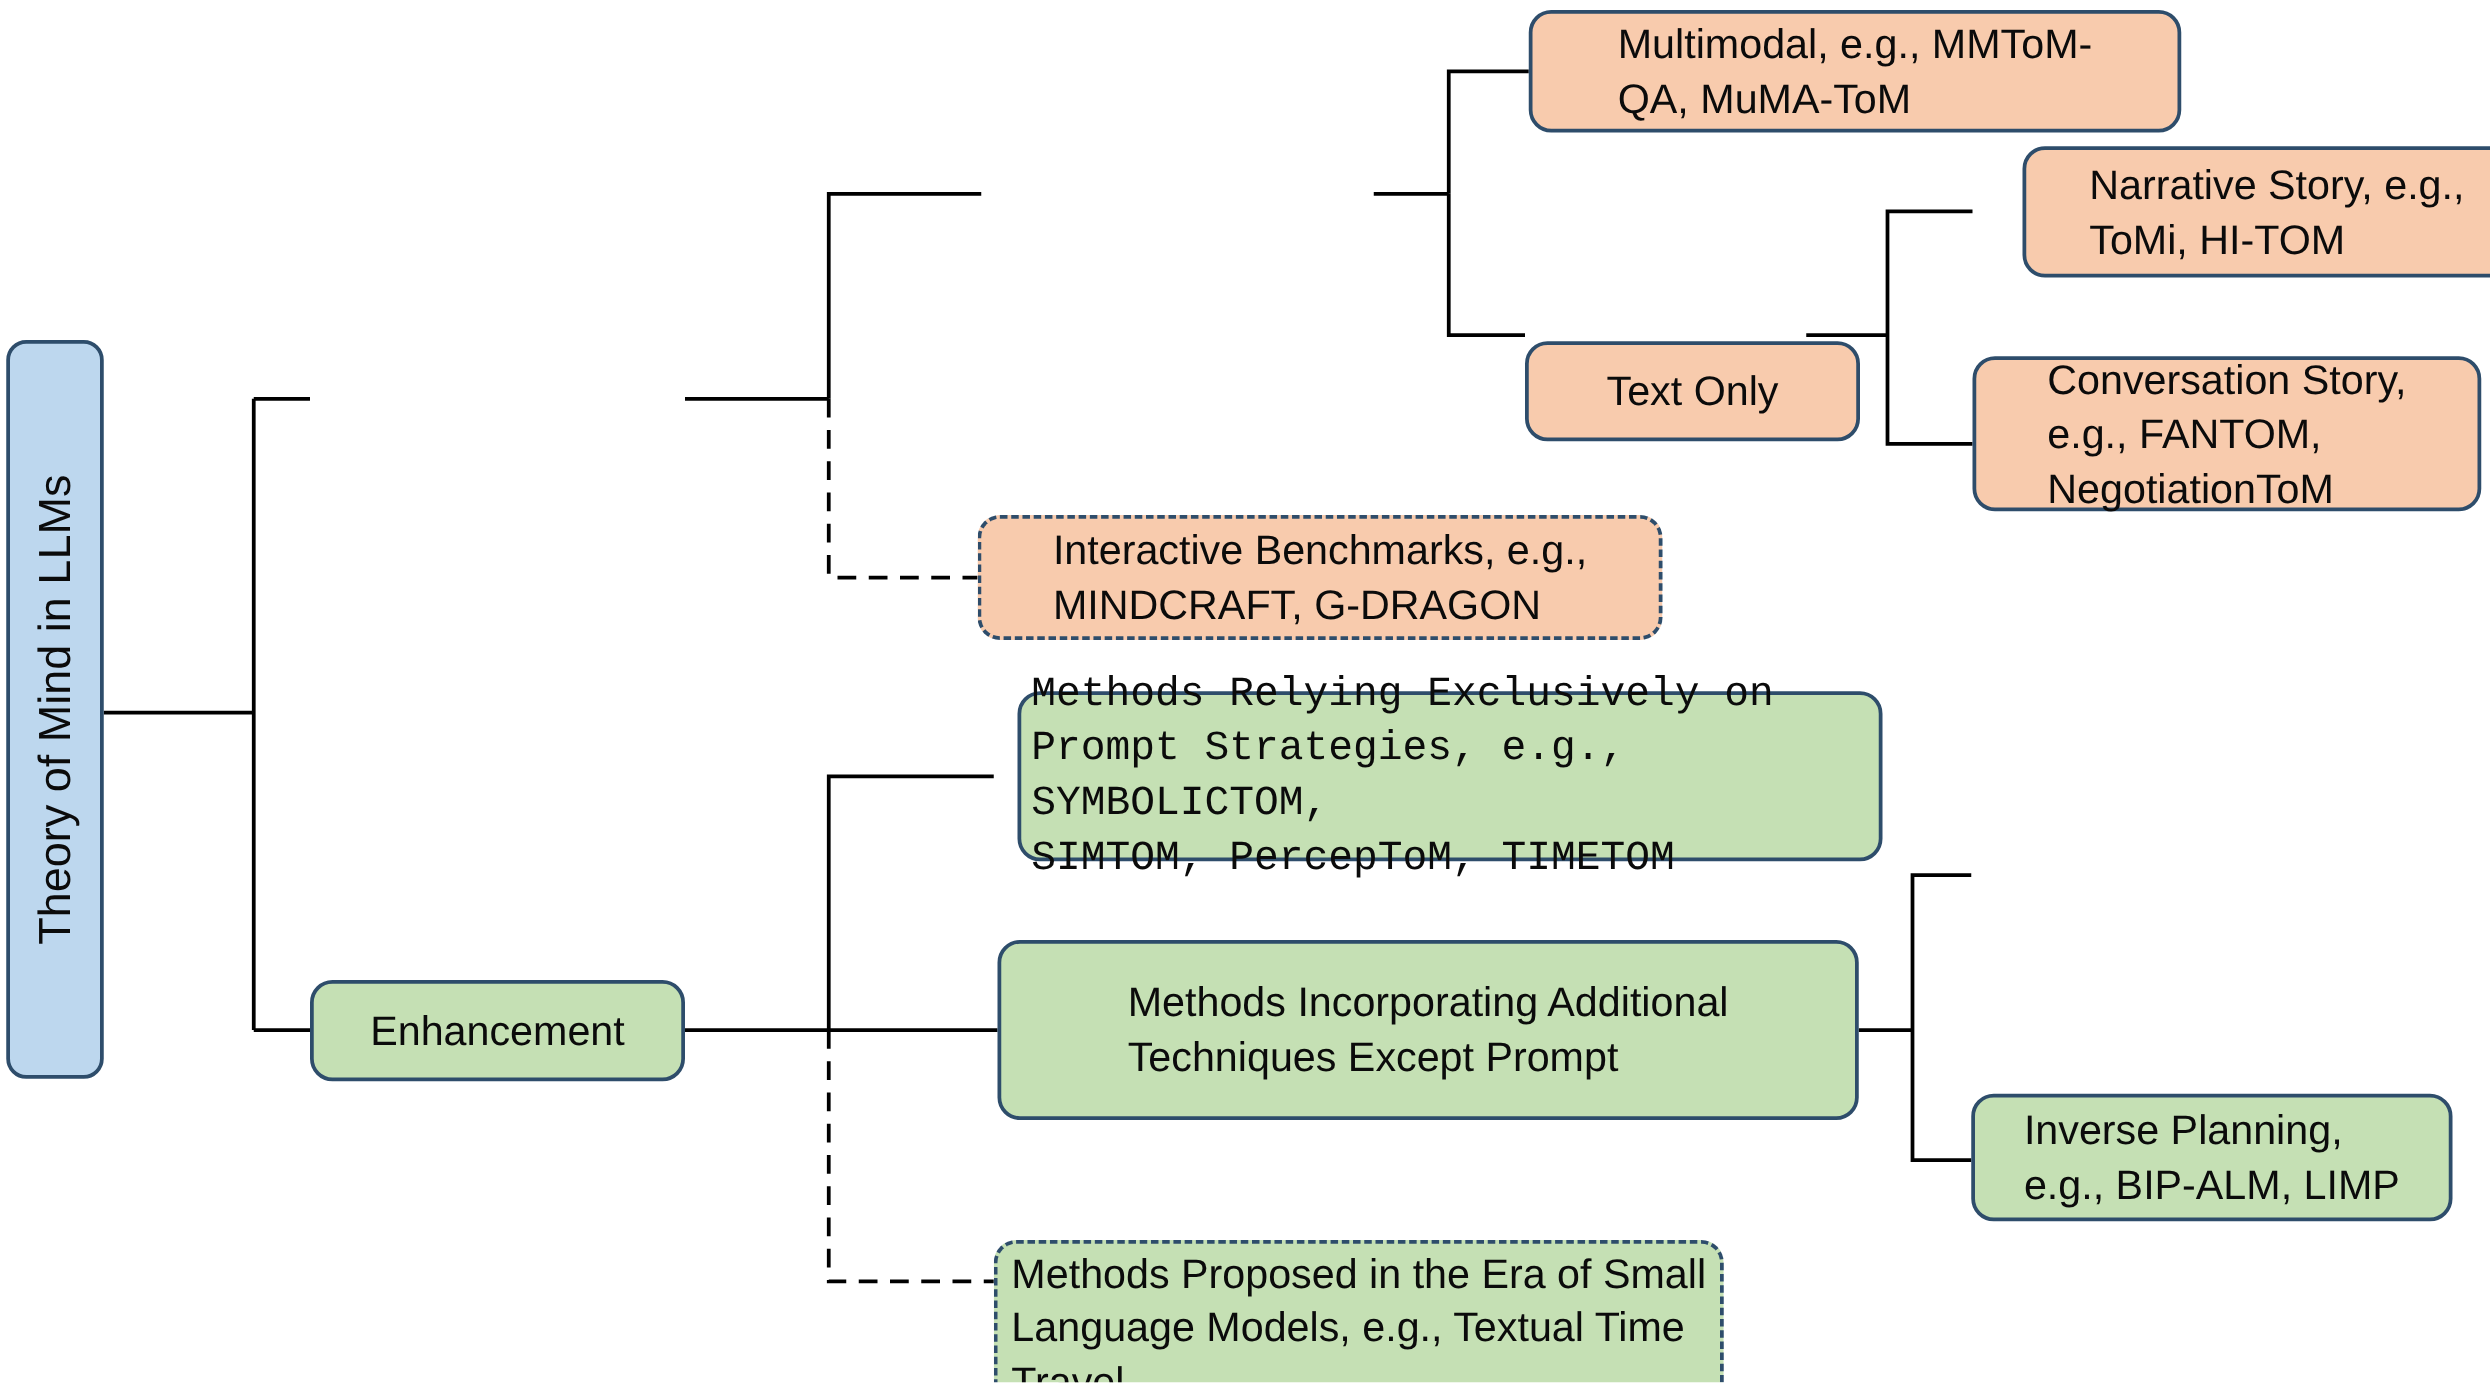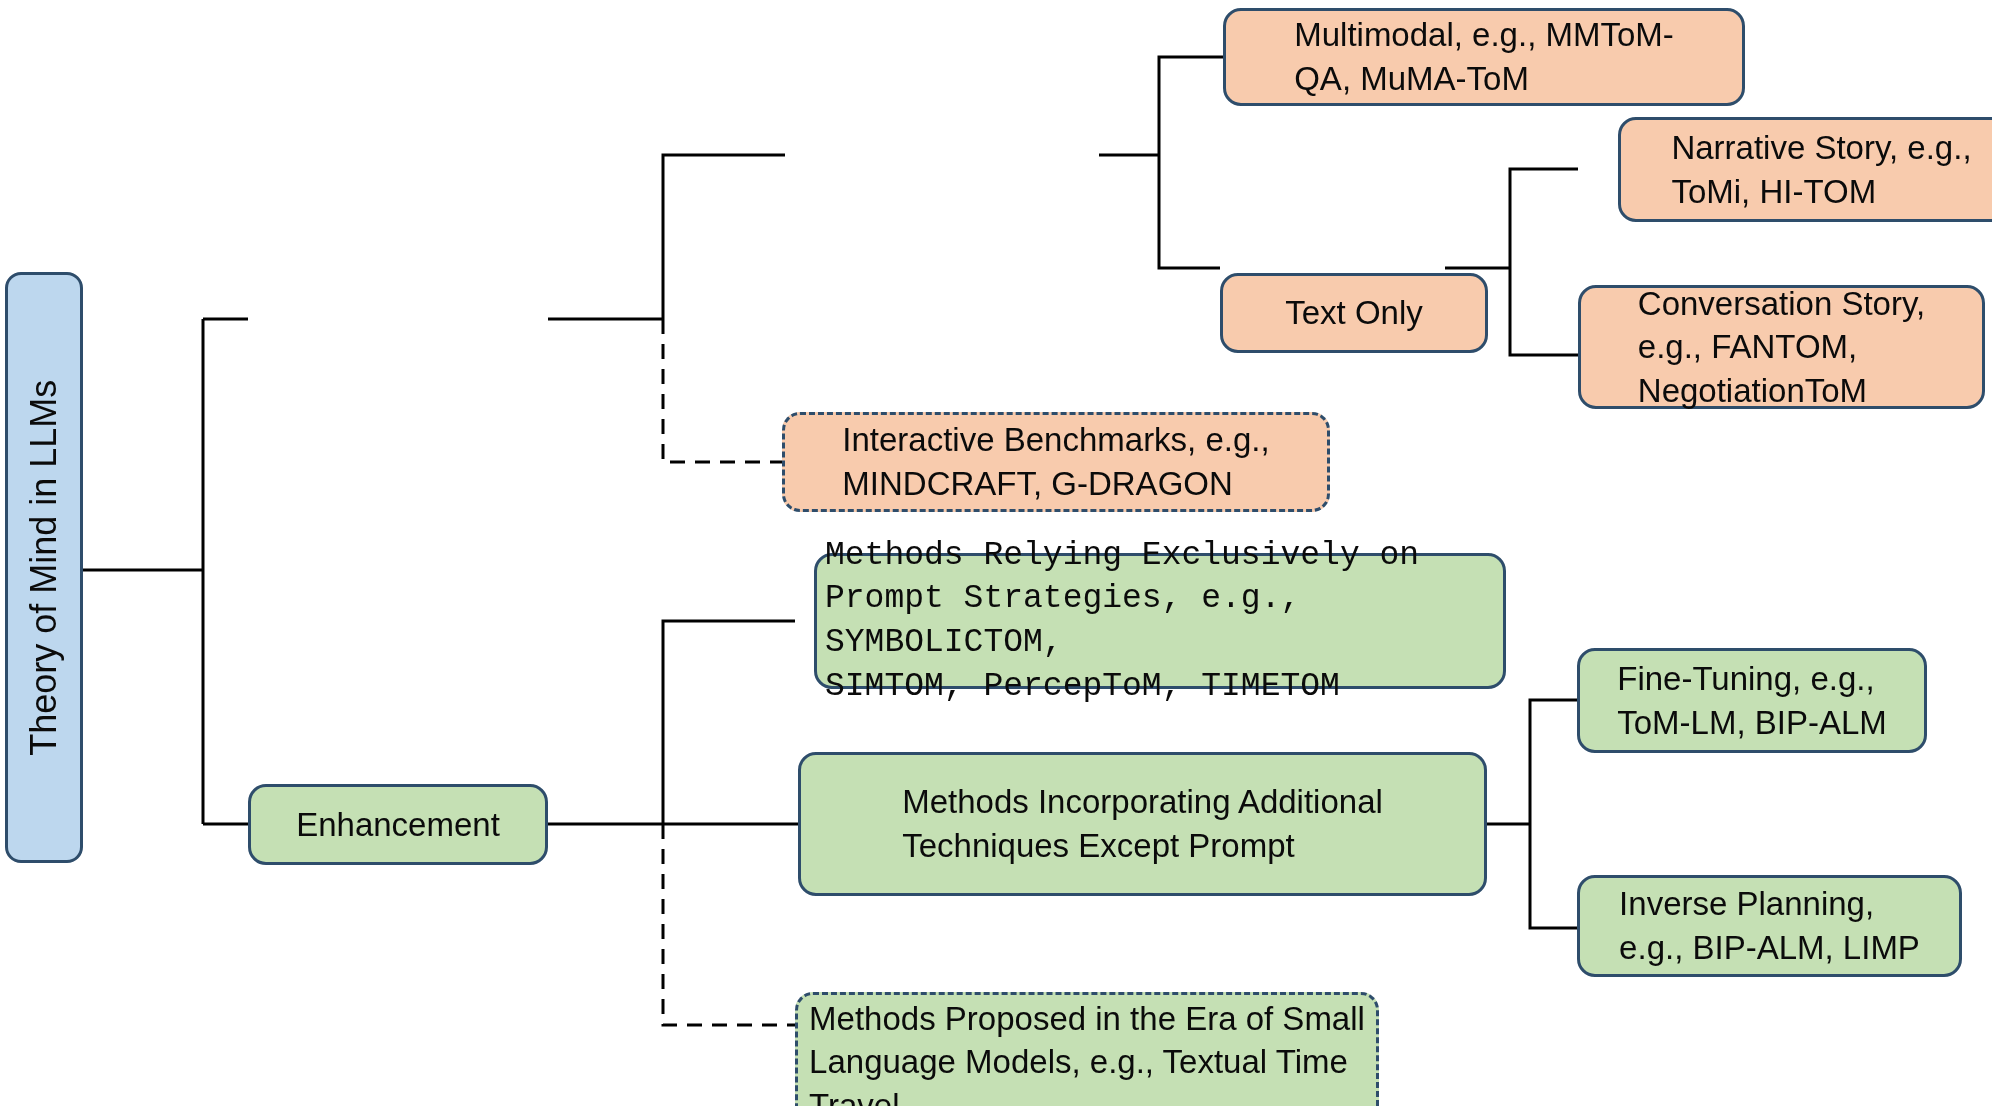--- a/index.html
+++ b/index.html
@@ -126,24 +126,20 @@
     <span>Methods Relying Exclusively on
 Prompt Strategies, e.g., SYMBOLICTOM,
 SIMTOM, PercepToM, TIMETOM</span>
   </div>
 
   <div class="node green n-methods-incorp">
     <span>Methods Incorporating Additional
 Techniques Except Prompt</span>
   </div>
 
-  <div class="node green n-finetuning">
-    <span>Fine-Tuning, e.g.,
-ToM-LM, BIP-ALM</span>
-  </div>
 
   <div class="node green n-inverse">
     <span>Inverse Planning,
 e.g., BIP-ALM, LIMP</span>
   </div>
 
   <div class="node green dashed n-methods-small">
     <span>Methods Proposed in the Era of Small
 Language Models, e.g., Textual Time
 Travel</span>

